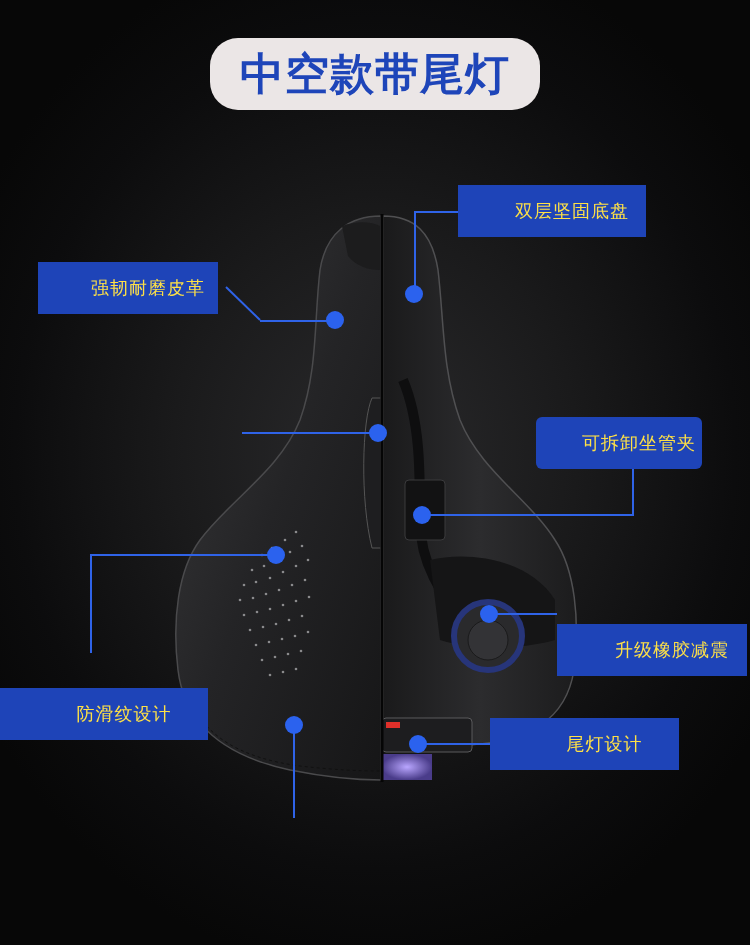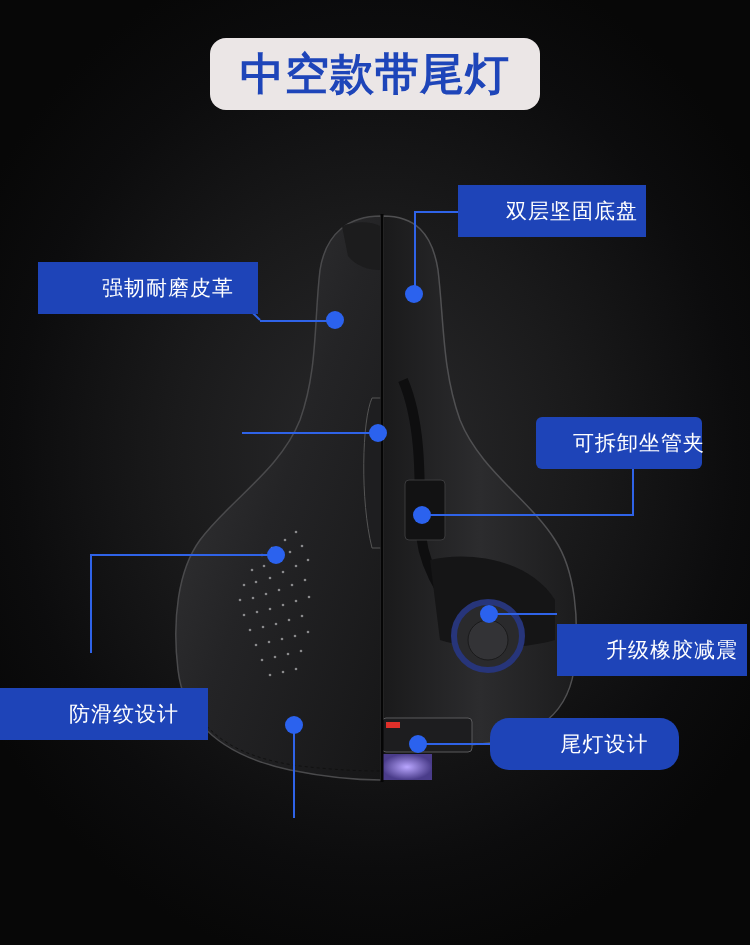--- a/index.html
+++ b/index.html
@@ -4,28 +4,28 @@
 <style>
   * { margin:0; padding:0; box-sizing:border-box; }
   html, body { width:750px; height:945px; overflow:hidden; background:#0b0b0c; }
   body { font-family: "DejaVu Sans", "Liberation Sans", sans-serif; }
   #stage {
     position:relative; width:750px; height:945px; overflow:hidden;
     background: radial-gradient(ellipse 60% 55% at 50% 48%, #2a2a2c 0%, #1a1a1b 45%, #0c0c0d 80%, #070707 100%);
   }
   .title-pill {
     position:absolute; left:210px; top:38px; width:330px; height:72px;
-    background:#ebe6e6; border-radius:16px;
+    background:#ebe6e6; border-radius:28px;
     display:flex; align-items:center; justify-content:center;
     color:#1e45b9; font-weight:bold; font-size:44px; letter-spacing:1px;
   }
   .label {
-    position:absolute; background:#1e44b8; color:#ffffff;
+    position:absolute; background:#1e44b8; color:#fde047;
     display:flex; align-items:center; justify-content:center;
-    font-size:21px; letter-spacing:1px; white-space:nowrap;padding-left:40px;
+    font-size:18px; letter-spacing:1px; white-space:nowrap;padding-left:40px;
   }
   .line { position:absolute; background:#2f63e8; }
   .dot { position:absolute; width:18px; height:18px; border-radius:50%; background:#2b62ee; }
   svg.saddle { position:absolute; left:0; top:0; }
 </style>
 </head>
 <body>
 
 <div id="stage">
 
@@ -122,41 +122,41 @@
     <line x1="226" y1="287" x2="260" y2="320" stroke="#2f63e8" stroke-width="2"></line>
   </svg>
 
   <div class="title-pill">中空款带尾灯</div>
 
   <div class="label" style="left:458px;top:185px;width:188px;height:52px;">双层坚固底盘</div>
   <div class="line" style="left:415px;top:211px;width:43px;height:2px;"></div>
   <div class="line" style="left:414px;top:211px;width:2px;height:83px;"></div>
   <div class="dot" style="left:405px;top:285px;"></div>
 
-  <div class="label" style="left:38px;top:262px;width:220px;height:52px;">强韧耐磨皮革</div>
+  <div class="label" style="left:38px;top:262px;width:180px;height:52px;">强韧耐磨皮革</div>
   <div class="line" style="left:260px;top:320px;width:70px;height:2px;"></div>
   <div class="dot" style="left:326px;top:311px;"></div>
 
   <div class="line" style="left:242px;top:432px;width:132px;height:2px;"></div>
   <div class="dot" style="left:369px;top:424px;"></div>
 
   <div class="label" style="left:536px;top:417px;width:166px;height:52px;border-radius:6px;">可拆卸坐管夹</div>
   <div class="line" style="left:632px;top:469px;width:2px;height:47px;"></div>
   <div class="line" style="left:430px;top:514px;width:204px;height:2px;"></div>
   <div class="dot" style="left:413px;top:506px;"></div>
 
   <div class="label" style="left:557px;top:624px;width:190px;height:52px;">升级橡胶减震</div>
   <div class="line" style="left:495px;top:613px;width:62px;height:2px;"></div>
   <div class="dot" style="left:480px;top:605px;"></div>
 
   <div class="label" style="left:0px;top:688px;width:208px;height:52px;">防滑纹设计</div>
   <div class="line" style="left:90px;top:554px;width:2px;height:99px;"></div>
   <div class="line" style="left:90px;top:554px;width:186px;height:2px;"></div>
   <div class="dot" style="left:267px;top:546px;"></div>
 
-  <div class="label" style="left:490px;top:718px;width:189px;height:52px;border-radius:19px;">尾灯设计</div>
+  <div class="label" style="left:490px;top:718px;width:189px;height:52px;">尾灯设计</div>
   <div class="line" style="left:425px;top:743px;width:65px;height:2px;"></div>
   <div class="dot" style="left:409px;top:735px;"></div>
 
   <div class="line" style="left:293px;top:726px;width:2px;height:92px;"></div>
   <div class="dot" style="left:285px;top:716px;"></div>
 
 </div>
 
 </body></html>

